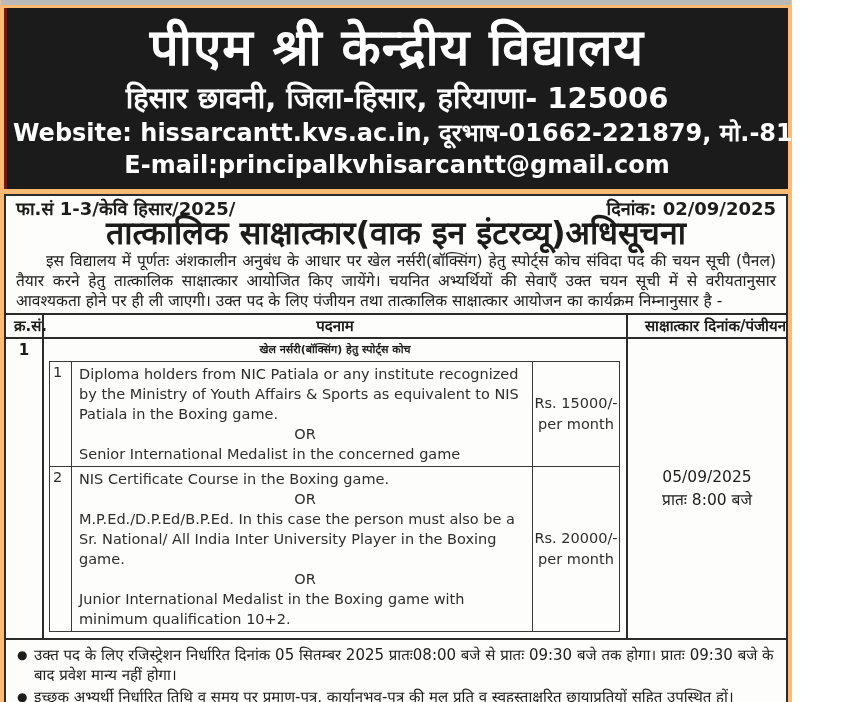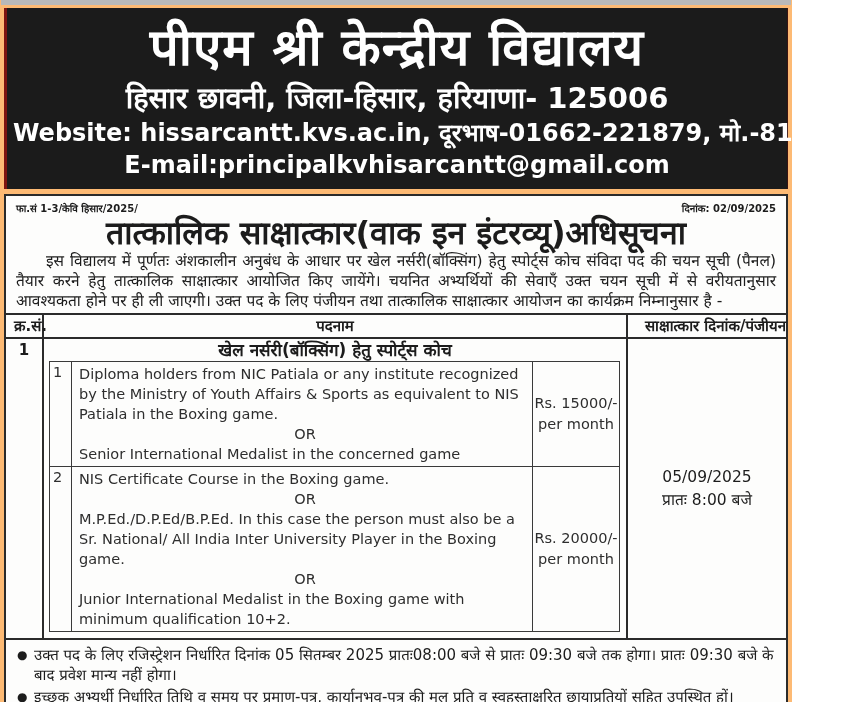--- a/index.html
+++ b/index.html
@@ -24,41 +24,41 @@
   }
   .school-name   { font-size: 51px; line-height: 62px; font-weight: bold; letter-spacing: 1px; white-space: nowrap; }
   .school-address{ font-size: 29px; line-height: 38px; font-weight: bold; white-space: nowrap; }
   .school-contact{ font-size: 24px; line-height: 32px; font-weight: bold; white-space: nowrap; }
   .school-email  { font-size: 24px; line-height: 32px; font-weight: bold; white-space: nowrap; }
 
   
   .doc { margin: 0 4px; border: 2px solid #2b2b2b; background: #fdfdfc; }
 
   .doc-head { padding: 3px 10px 2px 10px; }
-  .meta-row { display: flex; justify-content: space-between; font-size: 10px; line-height: 19px; font-weight: bold; }
+  .meta-row { display: flex; justify-content: space-between; font-size: 18px; line-height: 19px; font-weight: bold; }
   .notice-title { text-align: center; font-size: 32px; line-height: 30px; font-weight: bold; margin-top: 0; }
   .notice-intro {
     font-size: 15.5px; line-height: 20px; text-align: justify;
     text-indent: 30px; margin-top: 3px; font-weight: 500;
   }
 
   
   .vtable { border-top: 2px solid #2b2b2b; }
   .vt-header { display: flex; border-bottom: 2px solid #2b2b2b; font-weight: bold; font-size: 15px; line-height: 20px; }
   .vt-h-sno  { width: 38px; border-right: 2px solid #2b2b2b; text-align: center; padding: 1px 8px; }
   .vt-h-post { flex: 1; border-right: 2px solid #2b2b2b; text-align: center; padding: 1px 0; }
   .vt-h-int  { width: 158px; text-align: right; padding: 1px 0; }
 
   .vt-body { display: flex; }
   .vt-sno  { width: 38px; border-right: 2px solid #2b2b2b; text-align: center; font-size: 15px; font-weight: bold; padding-top: 2px; }
   .vt-post { flex: 1; border-right: 2px solid #2b2b2b; padding-bottom: 6px; }
   .vt-int  { width: 158px; display: flex; flex-direction: column; justify-content: center; align-items: center;
              font-size: 15.5px; line-height: 23px; font-weight: 500; }
 
-  .post-title { text-align: center; font-size: 17px; line-height: 22px; font-weight: bold; }
+  .post-title { text-align: center; font-size: 11px; line-height: 22px; font-weight: bold; }
 
   .inner { margin: 0 6px 0 5px; border: 1px solid #3a3a3a; }
   .iq-row { display: flex; border-bottom: 1px solid #3a3a3a; }
   .iq-row:last-child { border-bottom: none; }
   .iq-sno { width: 22px; border-right: 1px solid #3a3a3a; font-size: 14.5px; color: #2e2e2e; padding: 2px 0 0 3px; }
   .iq-desc { flex: 1; border-right: 1px solid #3a3a3a; padding: 2px 1px 2px 7px;
              font-size: 14.5px; line-height: 20px; color: #2e2e2e; }
   .iq-salary { width: 86px; display: flex; flex-direction: column; justify-content: center; align-items: center;
                font-size: 14.5px; line-height: 21px; color: #2e2e2e; }
   .or-line { text-align: center; }

